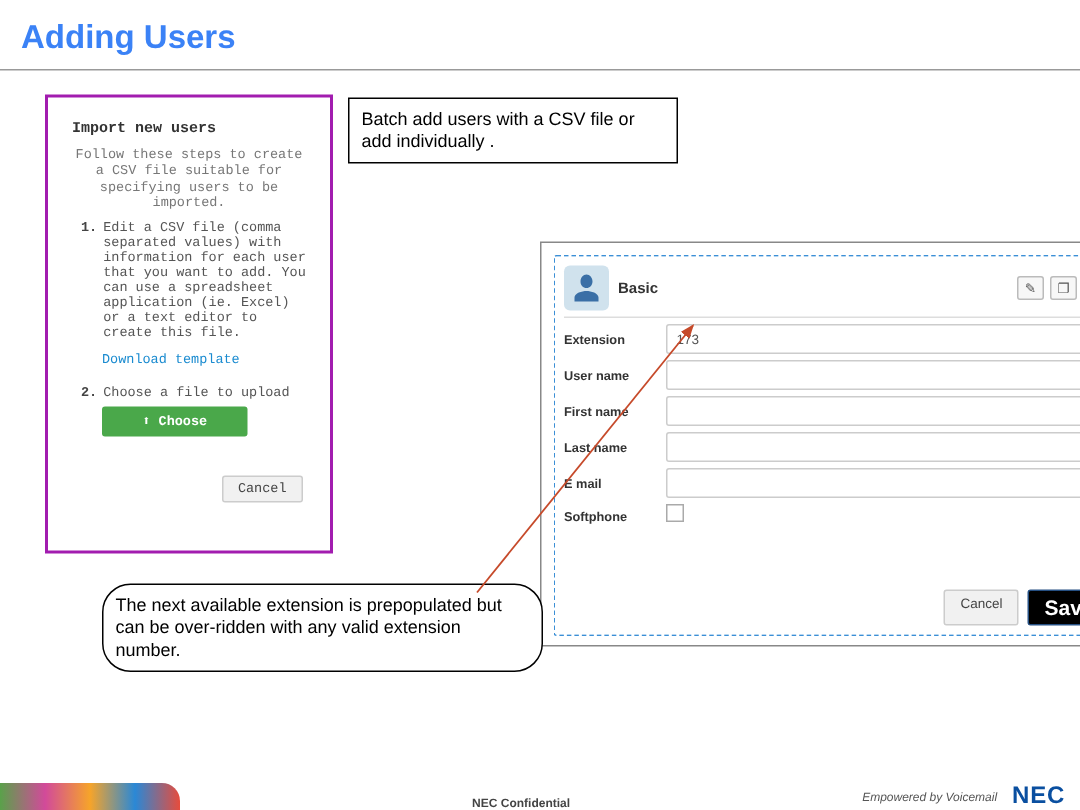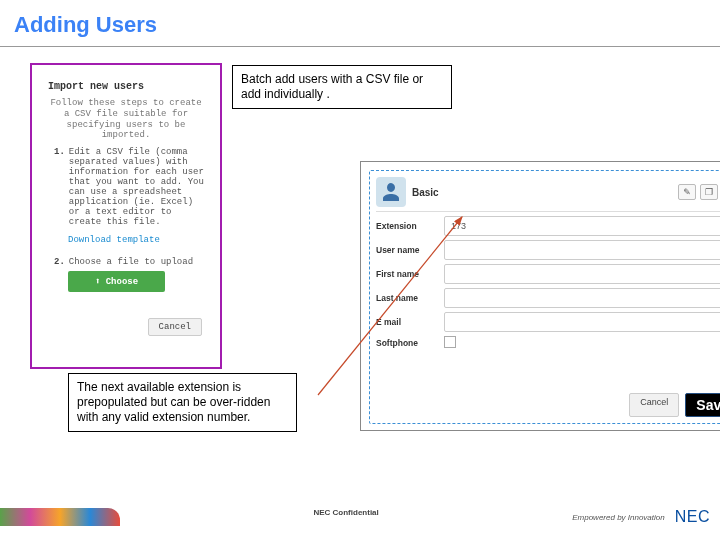--- a/index.html
+++ b/index.html
@@ -2,21 +2,21 @@
 <html><head>
 <meta charset="utf-8">
 <style>
   * { box-sizing: border-box; margin: 0; padding: 0; }
   body { width: 720px; height: 540px; font-family: Arial, sans-serif; background: #fff; position: relative; overflow: hidden; }
   .slide-title { font-size: 22px; font-weight: bold; color: #3b82f6; padding: 12px 14px 8px; }
   .hr { height: 1px; background: #999; margin: 0 0 10px 0; }
   .canvas { position: relative; width: 720px; height: 440px; }
   .callout { position: absolute; background: #fff; border: 1px solid #000; padding: 6px 8px; font-size: 12px; line-height: 1.25; }
   .callout1 { left: 232px; top: 8px; width: 220px; }
-  .callout2 { left: 68px; top: 316px; width: 229px; }
+  .callout2 { left: 68px; top: 332px; width: 294px; border-radius: 19px; }
   .import-panel { position: absolute; left: 30px; top: 6px; width: 192px; height: 306px; border: 2px solid #a21caf; background: #fff; padding: 16px; font-size: 9px; color: #555; filter: blur(0.3px); font-family: Liberation Mono, monospace; }
   .import-title { font-size: 10px; color: #333; font-weight: 600; margin-bottom: 6px; }
   .import-body { color: #777; margin-bottom: 4px; line-height: 1.2; text-align: center; }
   .import-steps { margin: 6px 0 0 6px; }
   .import-steps .num { color: #444; font-weight: bold; }
   .link { color: #1a8bd0; margin: 6px 0 6px 14px; display: inline-block; font-size: 9px; }
   .choose-btn { display: block; width: 97px; margin: 4px 0 0 14px; background: #4aa84a; color: #fff; text-align: center; padding: 5px 0; border-radius: 2px; font-size: 9px; font-weight: bold; }
   .choose-btn::before { content: "⬆ "; font-size: 9px; }
   .cancel-row { text-align: right; margin-top: 26px; padding-right: 2px; }
   .btn-gray { display: inline-block; background: #f1f1f1; border: 1px solid #ccc; color: #444; padding: 3px 10px; border-radius: 2px; font-size: 9px; }
@@ -30,26 +30,26 @@
   .icon-btn { width: 18px; height: 16px; border: 1px solid #bbb; background: #f7f7f7; border-radius: 2px; display: flex; align-items: center; justify-content: center; font-size: 9px; color: #555; }
   .icon-btn.del { color: #c62828; font-weight: bold; }
   .field-row { display: flex; align-items: center; margin: 4px 0 4px 0; }
   .field-label { width: 68px; color: #333; font-weight: bold; font-size: 8.5px; filter: blur(0.4px); }
   .field-input { flex: 1; height: 20px; border: 1px solid #ccc; border-radius: 2px; background: #fff; padding: 0 6px; font-size: 9px; color: #555; }
   .checkbox-cell { flex: 1; }
   .checkbox-cell .cb { width: 12px; height: 12px; border: 1px solid #aaa; display: inline-block; background: #fff; }
   .form-footer { position: absolute; right: 6px; bottom: 6px; display: flex; gap: 6px; }
   .btn-blue { background: #000000; color: #fff; border: 1px solid #254f82; padding: 3px 10px; border-radius: 2px; font-size: 14px; font-weight: bold; }
   svg.arrow { position: absolute; pointer-events: none; }
-  .footer { position: absolute; left: 0; bottom: 0; width: 720px; height: 32px; display: flex; align-items: flex-start; }
+  .footer { position: absolute; left: 0; bottom: 0; width: 720px; height: 32px; display: flex; align-items: flex-end; }
   .rainbow { width: 120px; height: 18px; background: linear-gradient(90deg,#5aa14a,#d24a9a 25%,#f6a42a 50%,#2a88d6 75%,#e74c3c); border-top-right-radius: 12px; }
   .footer-center { flex: 1; text-align: center; font-size: 8px; color: #444; font-weight: bold; }
   .footer-right { display: flex; align-items: center; gap: 10px; padding-right: 10px; }
   .tagline { font-size: 8px; color: #555; font-style: italic; }
-  .nec-logo { font-size: 16px; font-weight: 400; color: #0a4fa0; letter-spacing: 0.5px; font-family: Arial, sans-serif; }
+  .nec-logo { font-size: 16px; font-weight: 700; color: #0a4fa0; letter-spacing: 0.5px; font-family: Arial, sans-serif; }
 </style>
 </head>
 <body>
 
 <div class="slide-title">Adding Users</div>
 <div class="hr"></div>
 
 <div class="canvas">
 
   <div class="import-panel">
@@ -132,16 +132,16 @@
     </defs>
     <line x1="318" y1="338" x2="462" y2="160" stroke="#c64a2a" stroke-width="1.2" marker-end="url(#ah)"></line>
   </svg>
 
 </div>
 
 <div class="footer">
   <div class="rainbow"></div>
   <div class="footer-center">NEC Confidential</div>
   <div class="footer-right">
-    <span class="tagline">Empowered by Innovation</span>
+    <span class="tagline">Empowered by Voicemail</span>
     <span class="nec-logo">NEC</span>
   </div>
 </div>
 
 </body></html>

